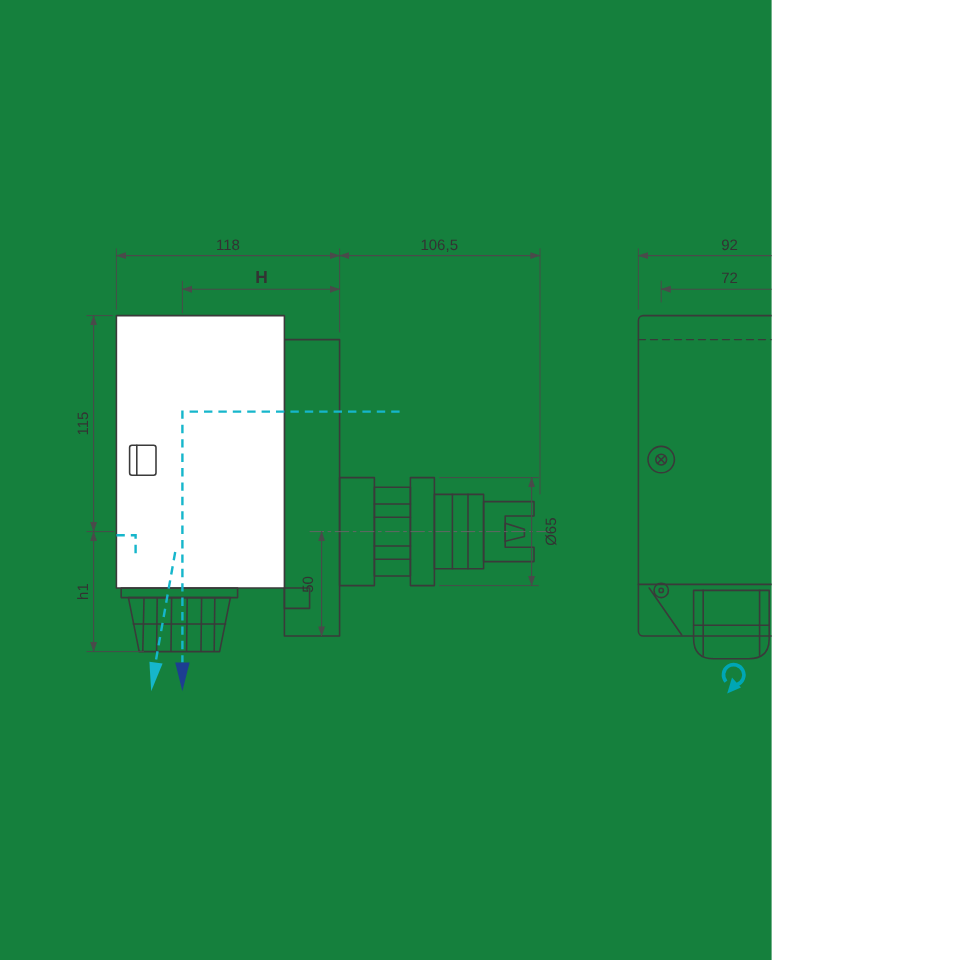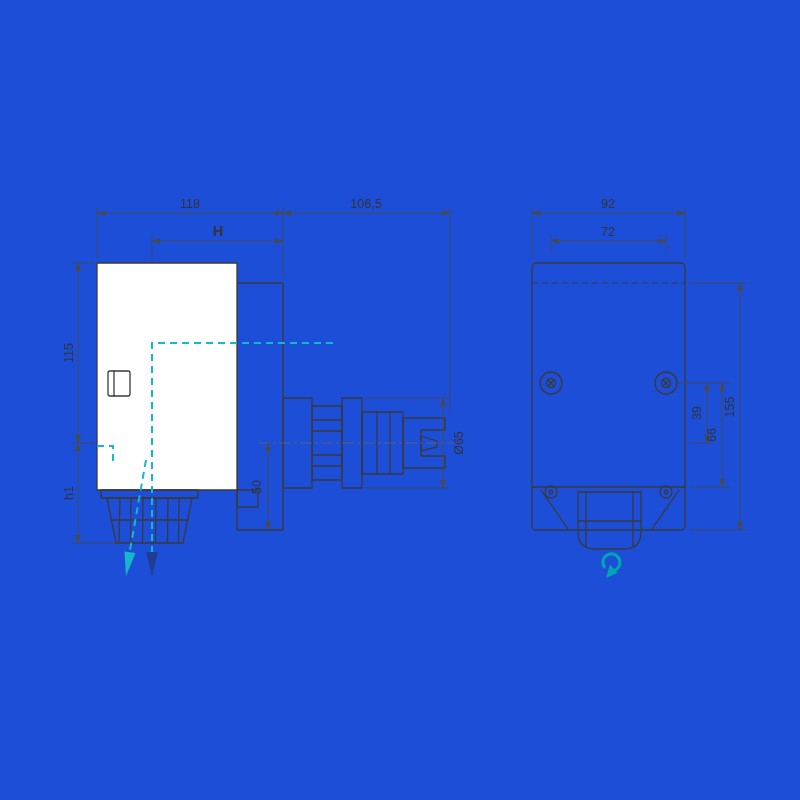--- a/index.html
+++ b/index.html
@@ -1,16 +1,16 @@
 <!DOCTYPE html>
 <html><head>
 <meta charset="utf-8">
 <style>
   html,body{margin:0;padding:0;background:#ffffff;}
-  .canvas{width:800px;height:800px;background:#1d4ed8;position:relative;overflow:hidden;}
+  .canvas{width:643px;height:800px;background:#15803d;position:relative;overflow:hidden;}
   svg{display:block;}
   svg text{
     font-family:"Liberation Sans", sans-serif;
     font-size:12.5px;
     fill:#333333;
   }
   svg text.dim-bold{font-weight:bold;font-size:14.5px;}
   .part{stroke:#3a3a3a;stroke-width:1.3;fill:none;stroke-linecap:round;stroke-linejoin:round;}
   .part .filled{fill:#ffffff;}
   .dim{stroke:#4a4a4a;stroke-width:0.9;fill:none;}

